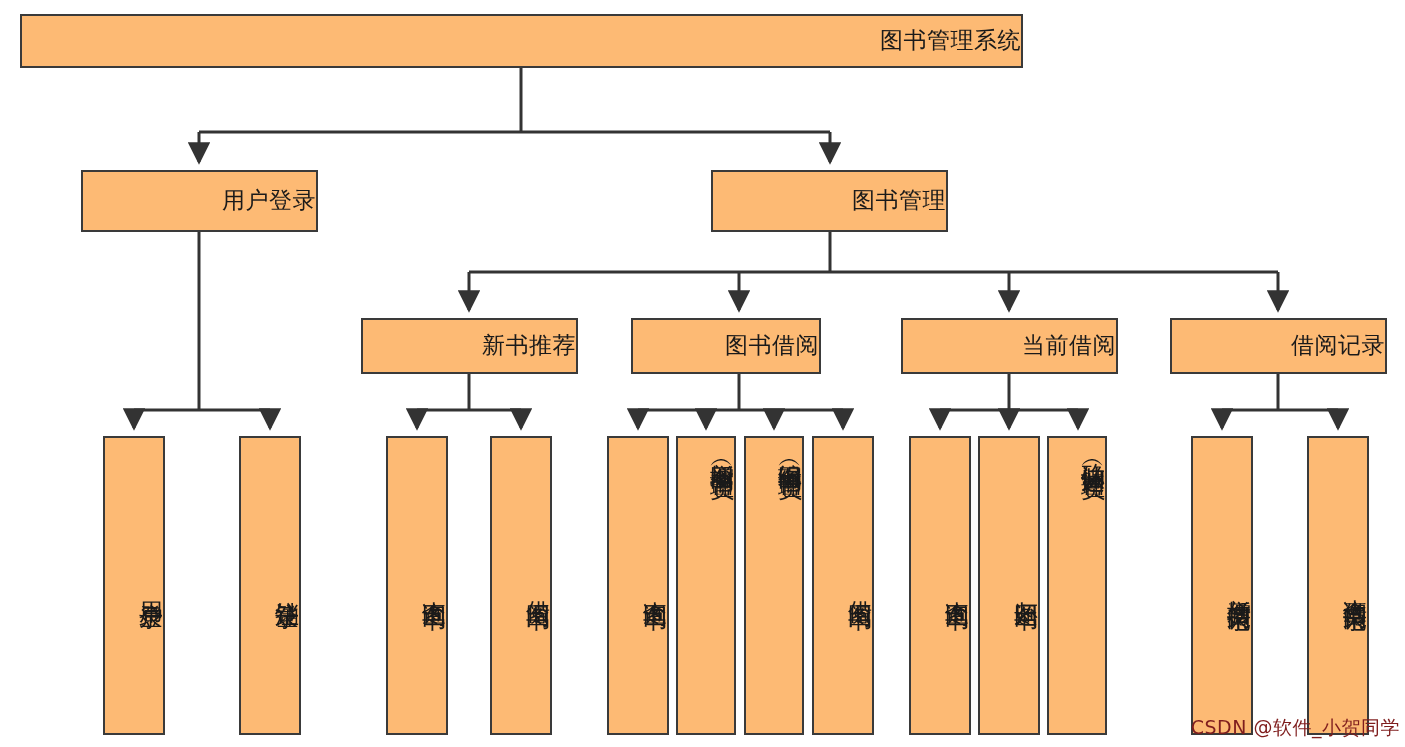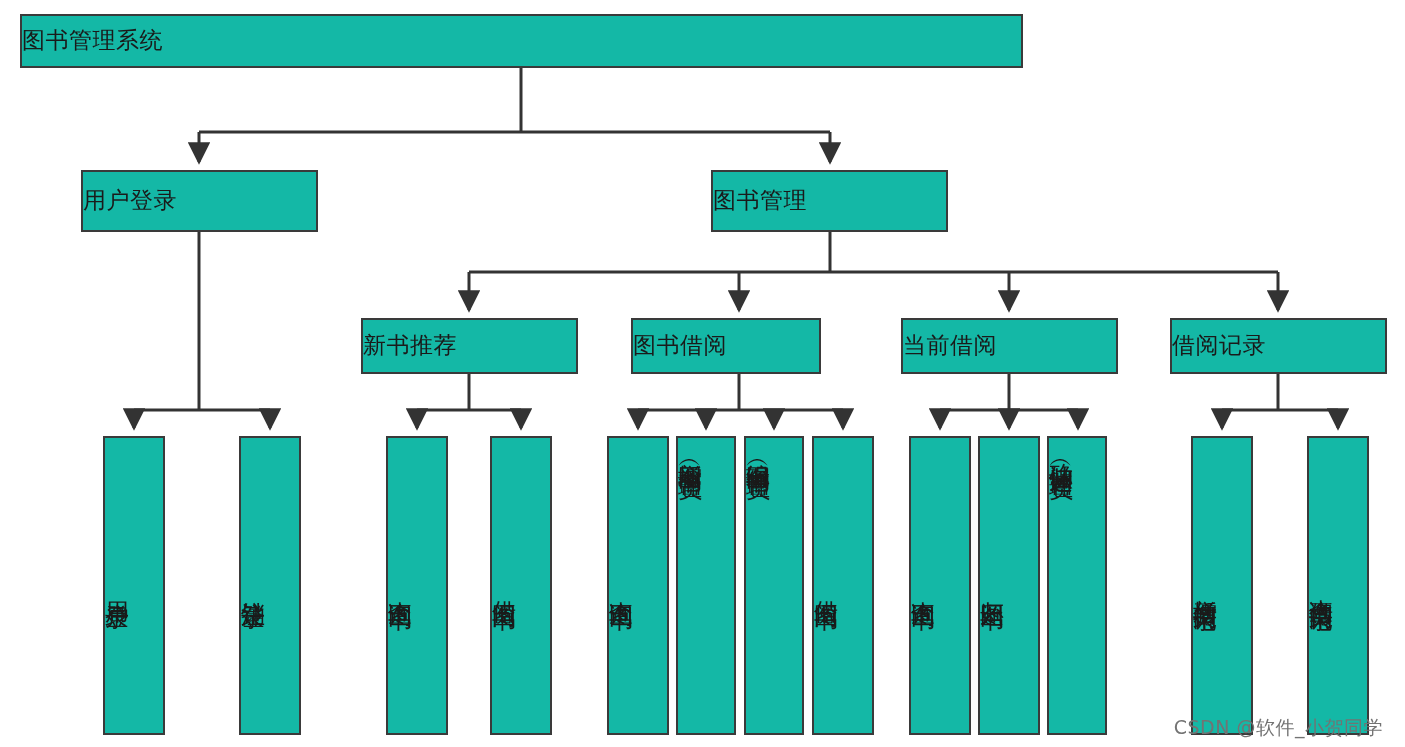--- a/index.html
+++ b/index.html
@@ -22,25 +22,25 @@
     position: absolute;
     left: 0;
     top: 0;
     width: 1405px;
     height: 747px;
     pointer-events: none;
   }
   .node {
     position: absolute;
     box-sizing: border-box;
-    background: #14b8a6;
+    background: #fdba74;
     border: 2px solid #3a3a3a;
     display: flex;
     align-items: center;
-    justify-content: flex-start;
+    justify-content: flex-end;
     color: #1a1a1a;
     font-family: Liberation Serif, serif;
   }
   .node .node-label {
     display: block;
     text-align: center;
     line-height: 1.12;
     white-space: nowrap;
   }
   
@@ -62,24 +62,24 @@
     white-space: normal;
     max-height: 284px;
   }
   
   .node.vert.centered {
     align-items: center;
     padding-top: 0;
   }
   #watermark {
     position: absolute;
-    right: 22px;
+    right: 5px;
     bottom: 6px;
     font-size: 19px;
-    color: #737373;
+    color: #7f1d1d;
     letter-spacing: 0.5px;
     white-space: nowrap;
     user-select: none;
   }
 </style>
 </head>
 <body>
 
 <div id="diagram-root">
 

